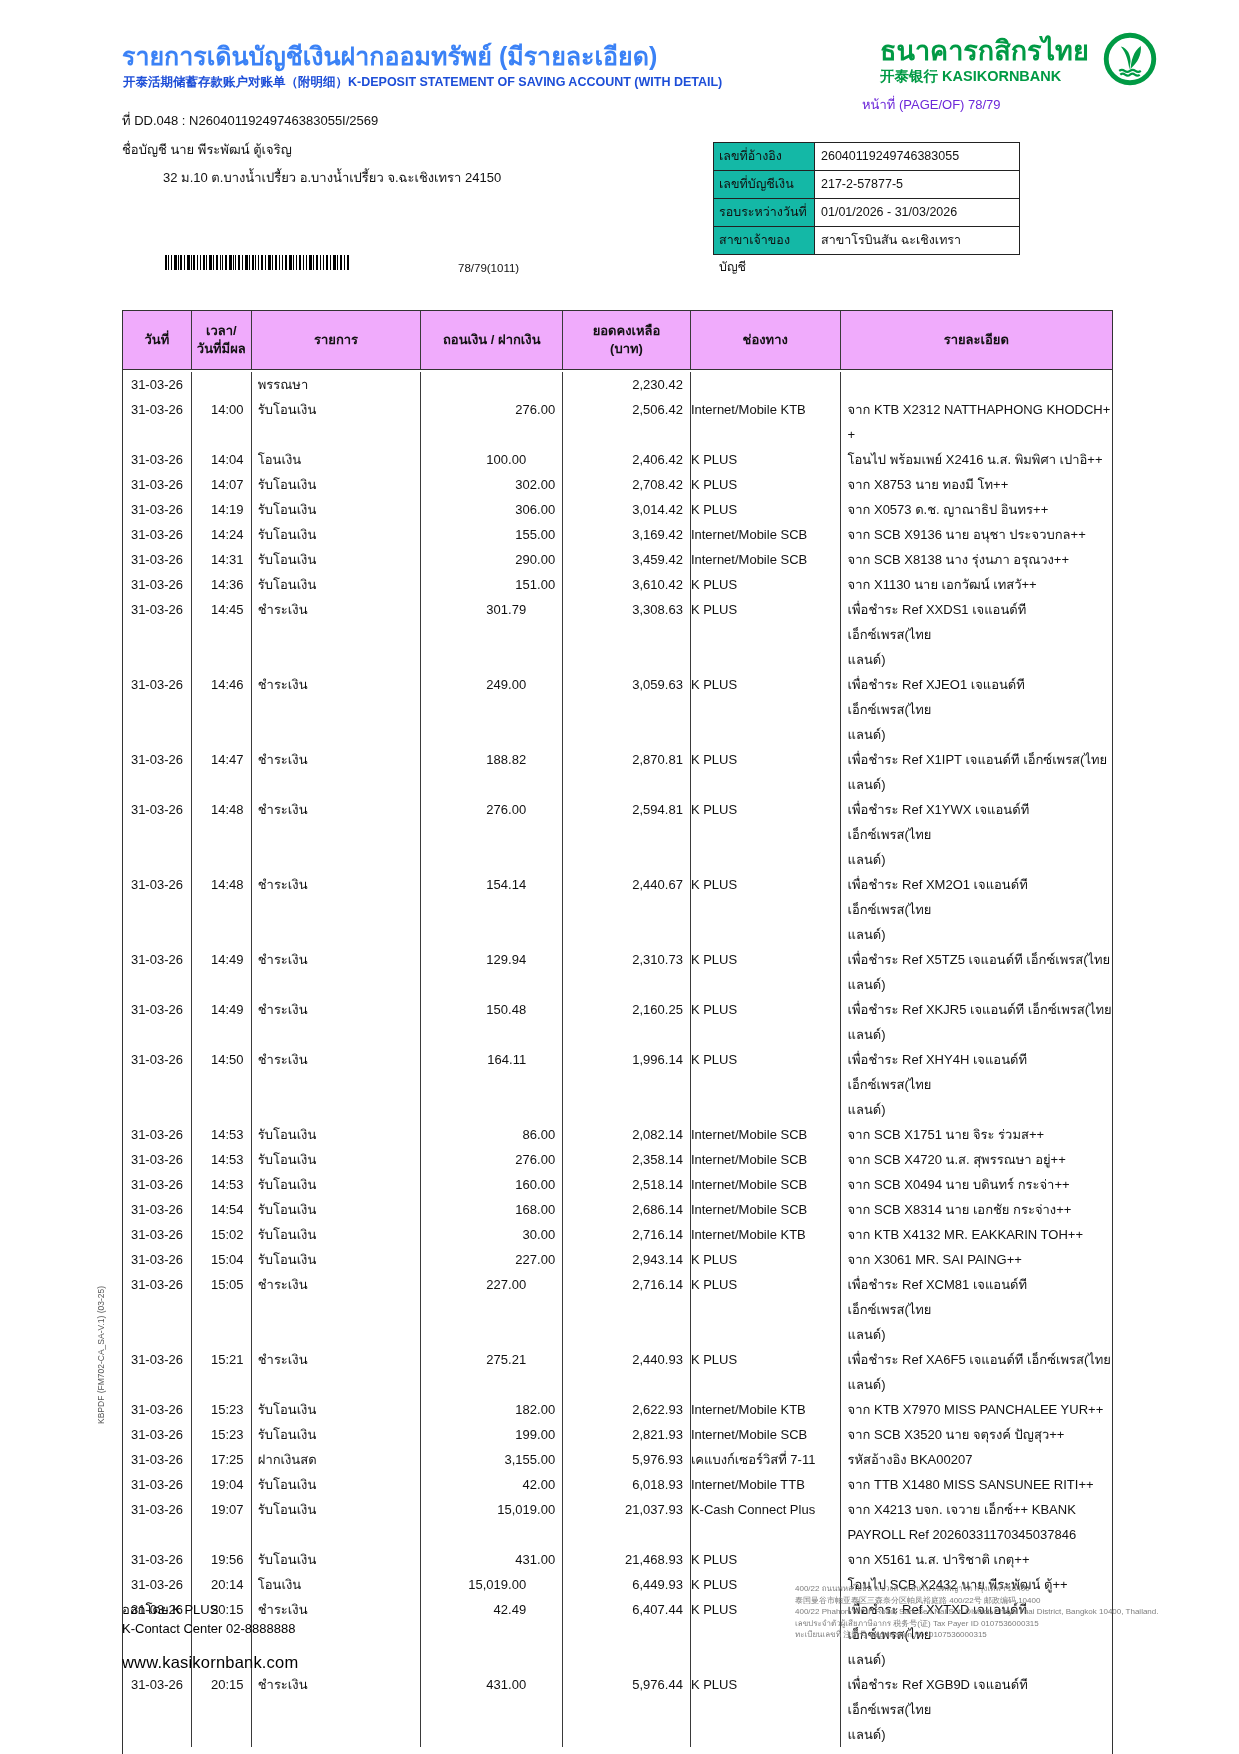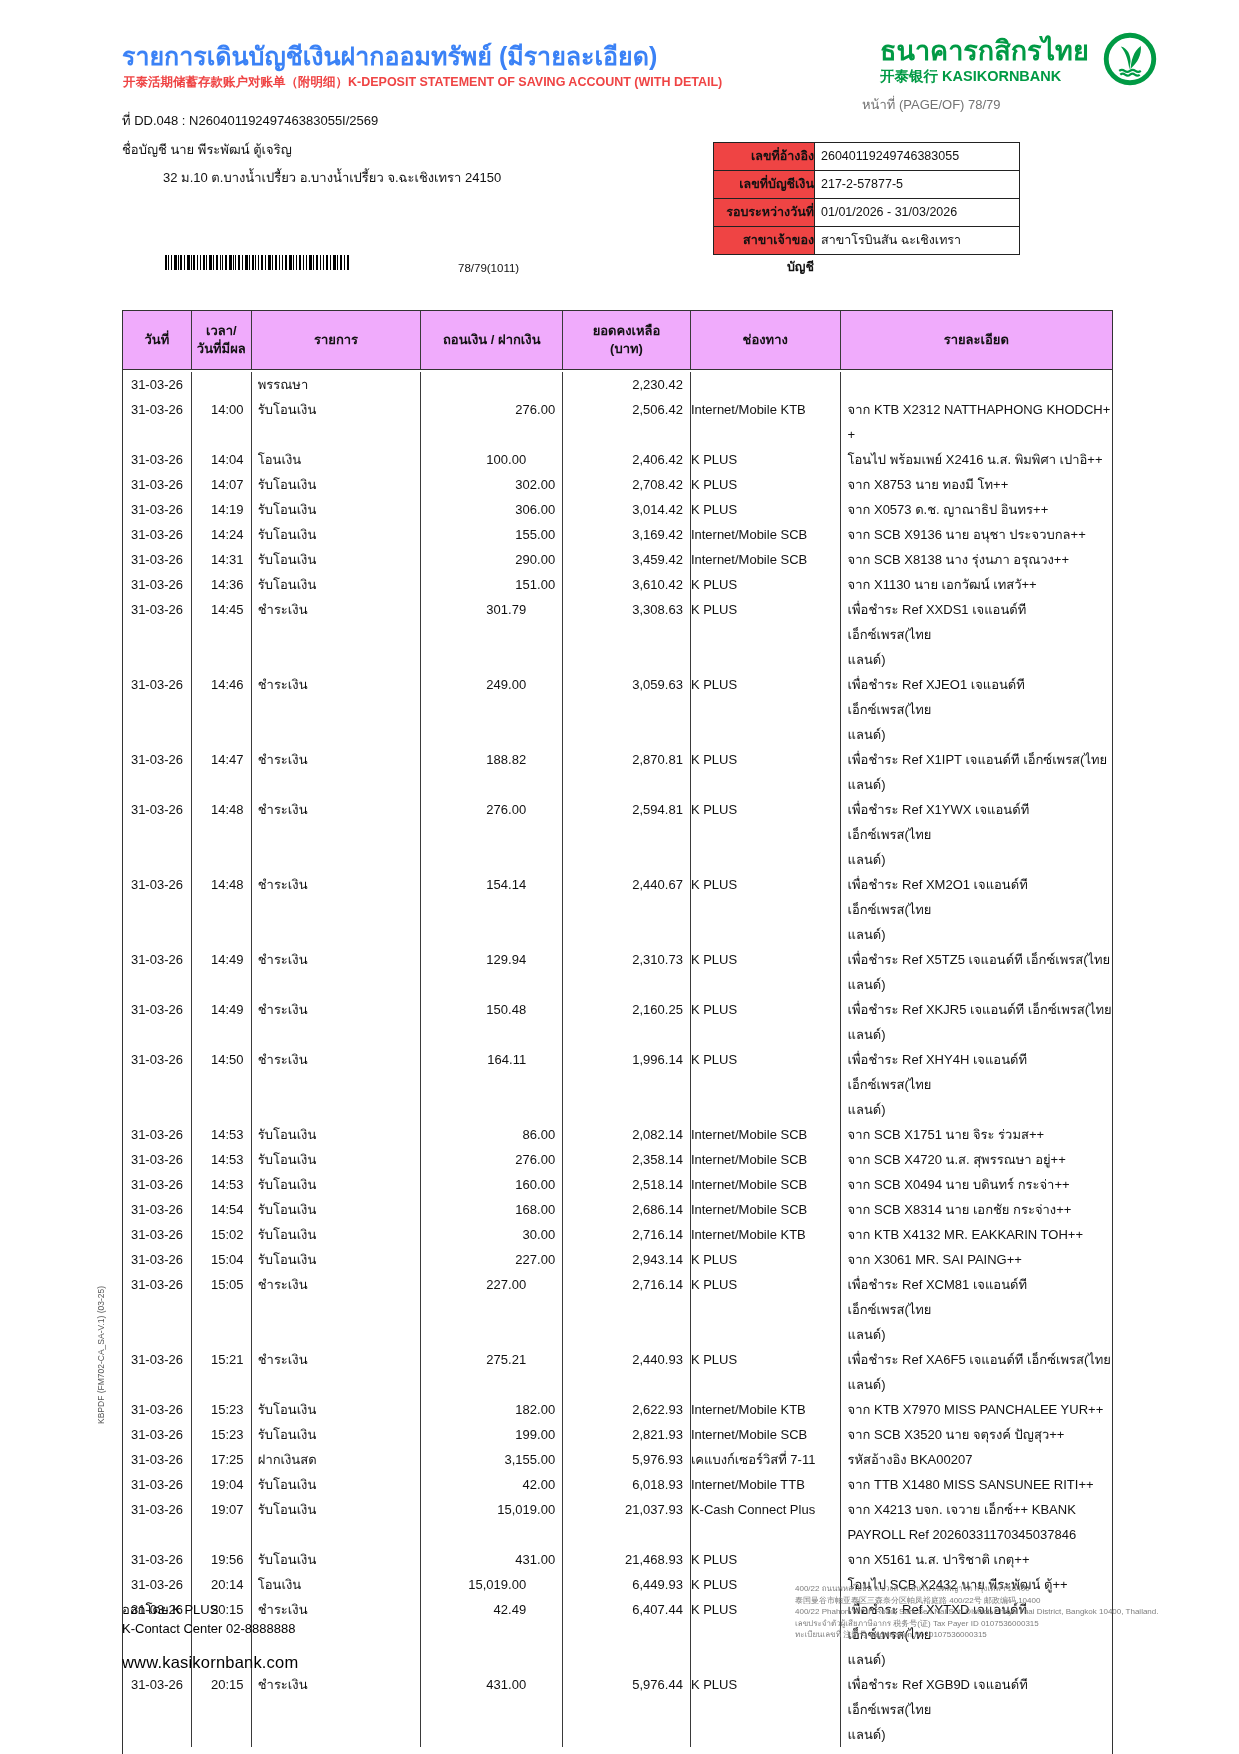--- a/index.html
+++ b/index.html
@@ -3,33 +3,33 @@
 <meta charset="utf-8">
 <style>
   html,body{margin:0;padding:0;background:#9a9a9a;}
   .page{
     position:relative;width:1239px;height:1754px;background:#ffffff;
     font-family:"Liberation Sans","DejaVu Sans",sans-serif;color:#111;
     margin:0 auto;overflow:hidden;
   }
   
   .doc-title{position:absolute;left:122px;top:36px;font-size:25px;font-weight:bold;color:#3b82f6;}
-  .doc-subtitle{position:absolute;left:123px;top:74px;font-size:12.5px;font-weight:bold;color:#ef4444;}
+  .doc-subtitle{position:absolute;left:123px;top:74px;font-size:12.5px;font-weight:bold;color:#1d4ed8;}
   .brand{position:absolute;left:880px;top:32px;display:flex;align-items:center;gap:14px;}
   .brand-text{text-align:left;line-height:1.1;}
   .brand-th{font-size:27px;font-weight:bold;}
   .brand-sub{font-size:14.5px;font-weight:bold;margin-top:2px;}
-  .page-of{position:absolute;left:862px;top:94px;font-size:13px;color:#737373;}
+  .page-of{position:absolute;left:862px;top:94px;font-size:13px;color:#6d28d9;}
   .doc-no{position:absolute;left:122px;top:110px;font-size:13px;}
   .acct-line{position:absolute;left:122px;top:139px;font-size:13px;}
   .acct-addr{position:absolute;left:163px;top:167px;font-size:13px;}
   
   .info-box{position:absolute;left:713px;top:142px;width:305px;border:1px solid #222;border-bottom:none;font-size:12.5px;}
   .info-row{display:flex;border-bottom:1px solid #222;height:27px;line-height:27px;}
-  .info-label{width:101px;background:#ef4444;border-right:1px solid #222;font-weight:bold;padding-left:5px;box-sizing:border-box;text-align:right;}
+  .info-label{width:101px;background:#14b8a6;border-right:1px solid #222;font-weight:normal;padding-left:5px;box-sizing:border-box;}
   .info-value{flex:1;padding-left:6px;}
   
   .barcode{position:absolute;left:165px;top:255px;}
   .barcode-text{position:absolute;left:458px;top:262px;font-size:11.5px;}
   
   .stmt-table{position:absolute;left:122px;top:310px;width:991px;border:1.5px solid #333;font-size:13px;box-sizing:border-box;background:#fff;}
   .thead{display:flex;height:58px;background:#f0abfc;border-bottom:1.5px solid #333;font-weight:bold;}
   .thead .c{display:flex;align-items:center;justify-content:center;text-align:center;white-space:pre-line;line-height:1.35;}
   .c{box-sizing:border-box;}
   .c + .c{border-left:1px solid #3a3a3a;}

